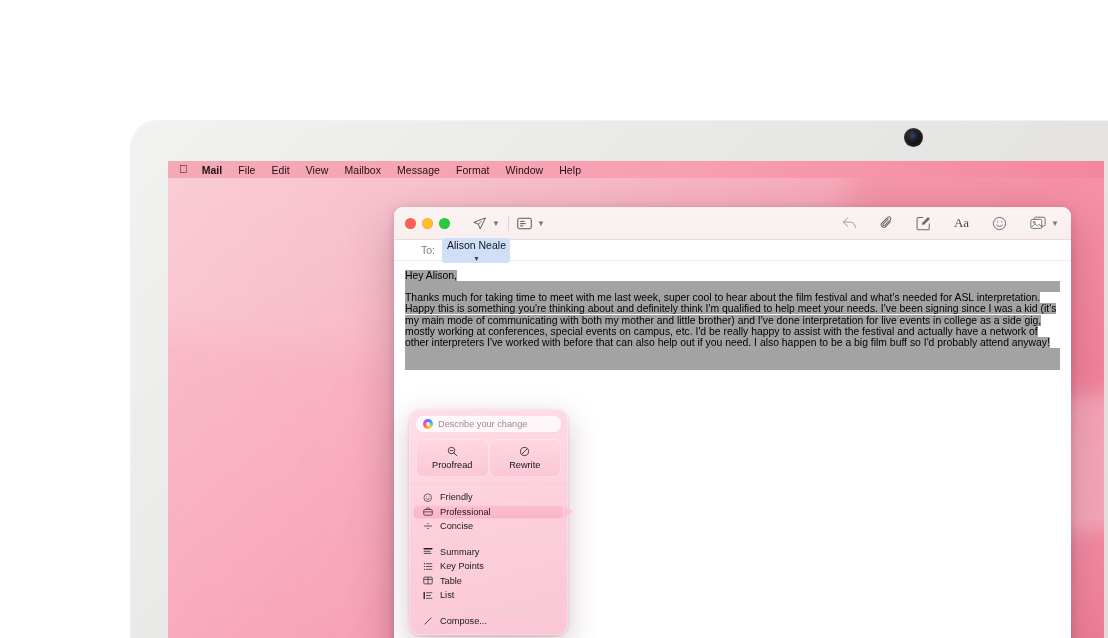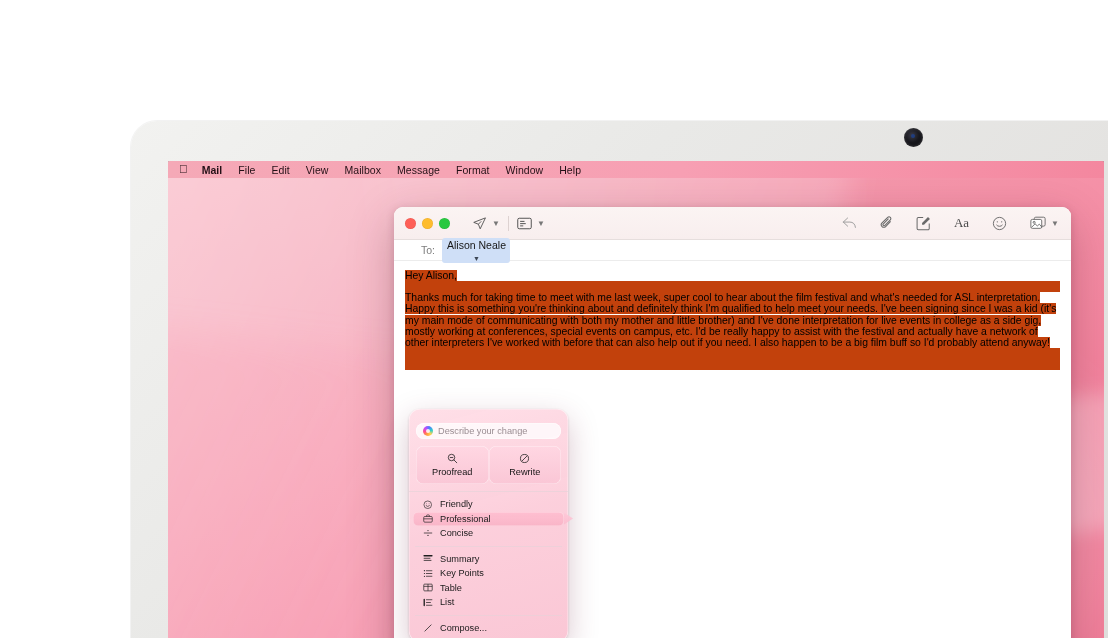--- a/index.html
+++ b/index.html
@@ -154,42 +154,42 @@
   }
   .chip .cv { font-size: 7px; color:#3c4654; }
   .subject-val { color:#0d0d0d; font-weight: 700; font-size: 10.5px; }
 
   .mail-body {
     padding: 9px 11px 0 11px;
     font-size: 10.4px;
     line-height: 11.2px;
     color: #000;
   }
-  .sel { background: #c2410c; }
+  .sel { background: #a3a3a3; }
   .mail-body p { margin: 0; }
   .p-gap { height: 11px; }
 
   
   .wt {
     position: absolute;
     left: 241px; top: 248px;
     width: 159px;
     border-radius: 11px;
     background: linear-gradient(165deg, rgba(255,222,231,.96) 0%, rgba(252,205,218,.95) 48%, rgba(250,196,211,.95) 100%);
     box-shadow: 0 10px 30px rgba(110,30,60,.26), 0 1px 3px rgba(110,30,60,.18),
                 inset 0 0 0 .5px rgba(255,255,255,.55);
     backdrop-filter: blur(22px);
     z-index: 6;
     padding: 7px 0 5px 0;
     font-size: 9.2px;
     color: #1a1a1a;
     overflow: visible;
   }
   .wt-search {
-    margin: 7px 7px 7px 7px;
+    margin: 0 7px 7px 7px;
     height: 16px;
     border-radius: 9px;
     background: rgba(255,250,252,.92);
     display: flex; align-items: center;
     padding: 0 7px;
     gap: 5px;
     box-shadow: inset 0 0 0 .5px rgba(255,255,255,.85);
   }
   .ai-dot {
     width: 10px; height: 10px; border-radius: 50%;

